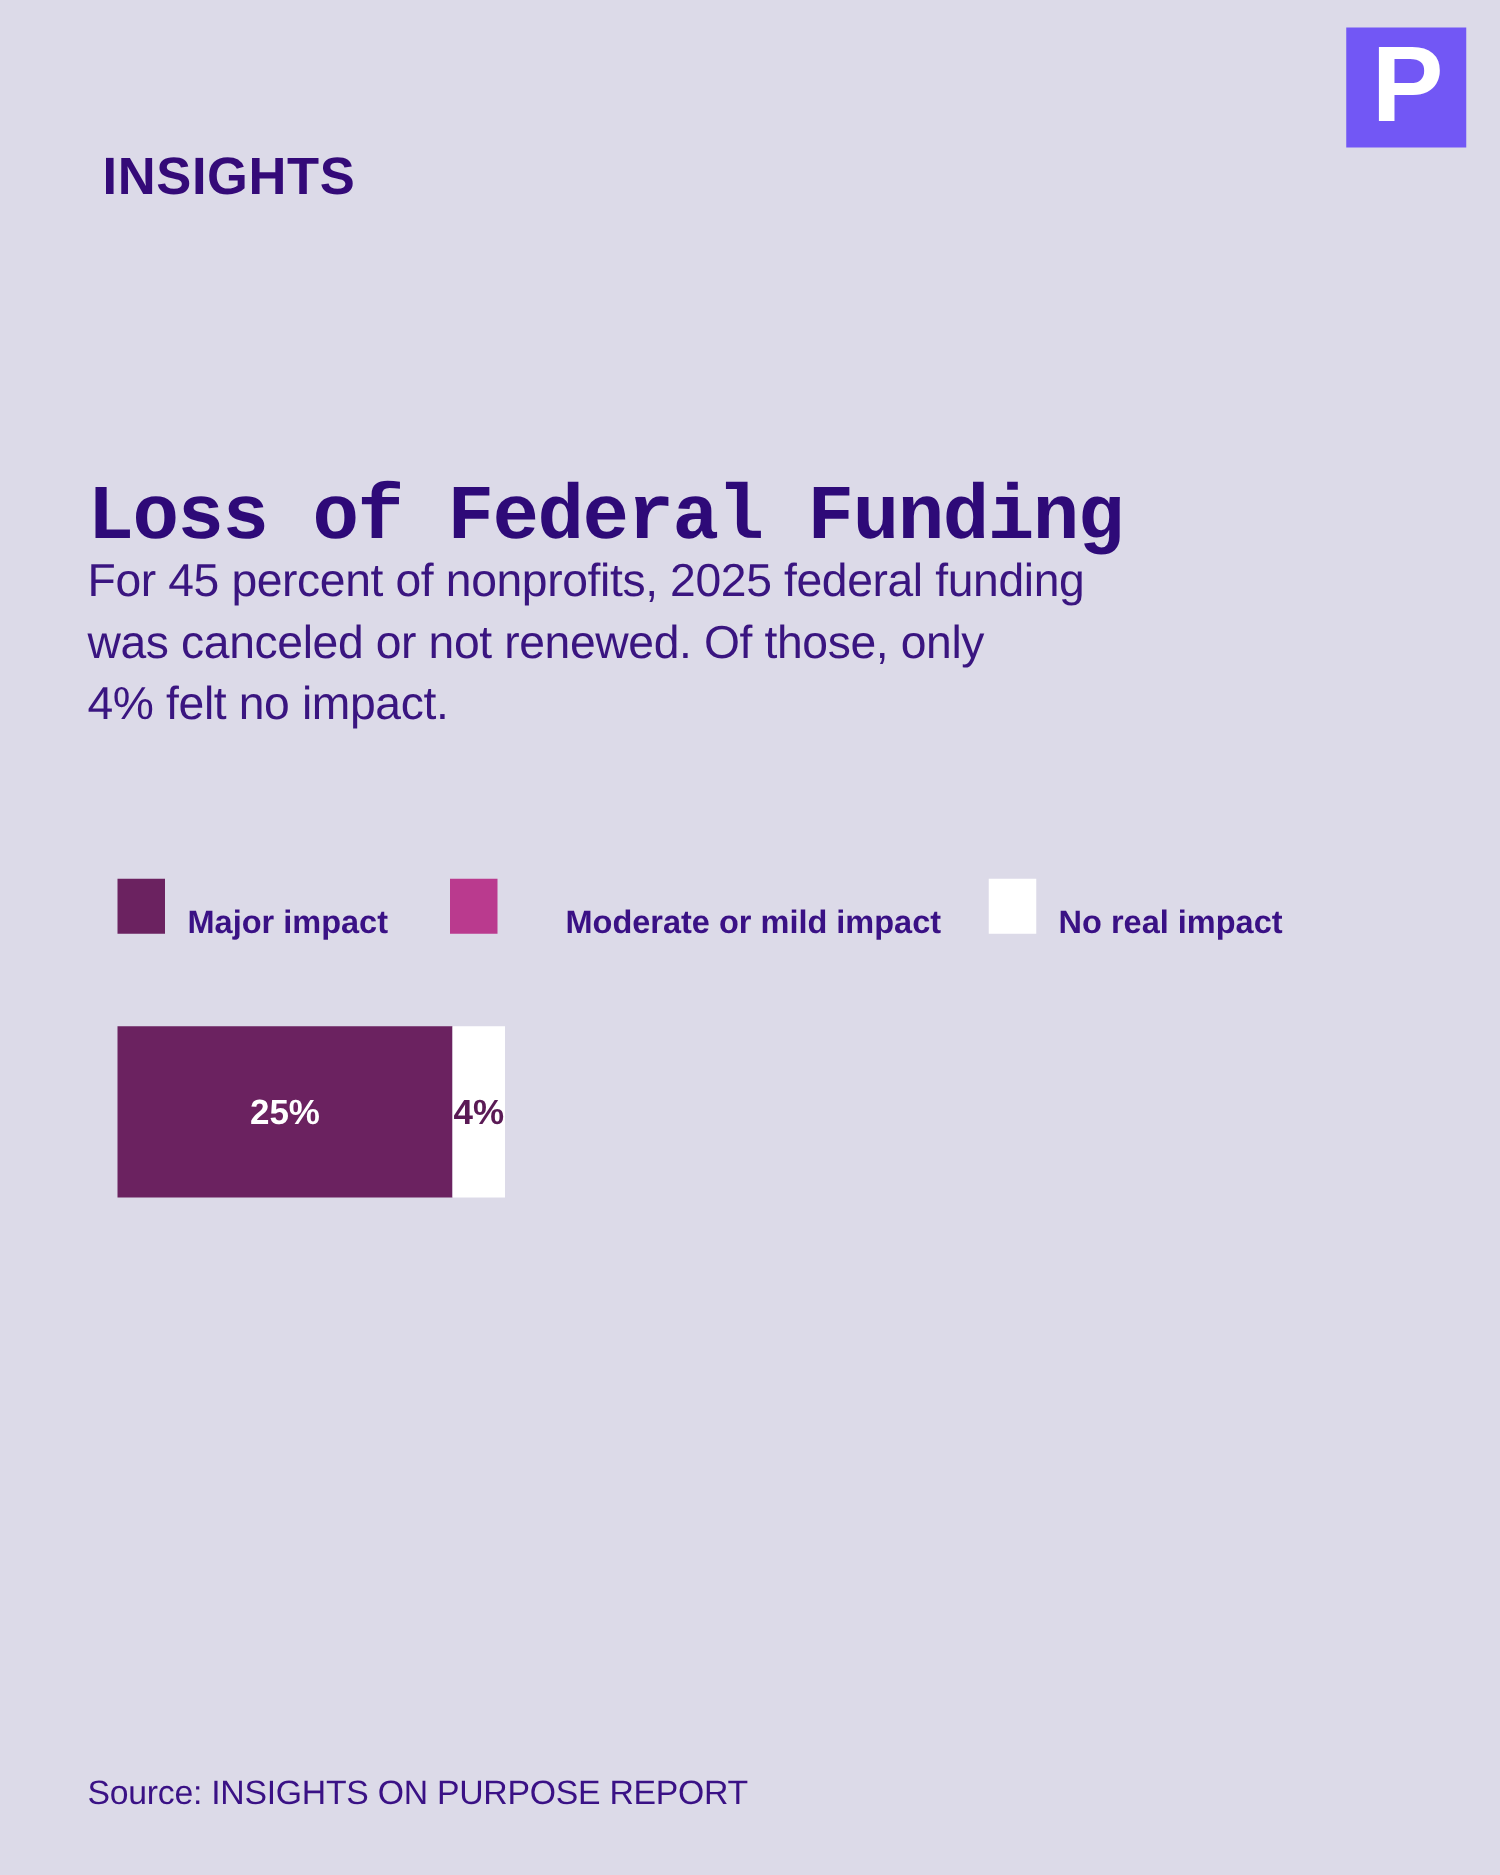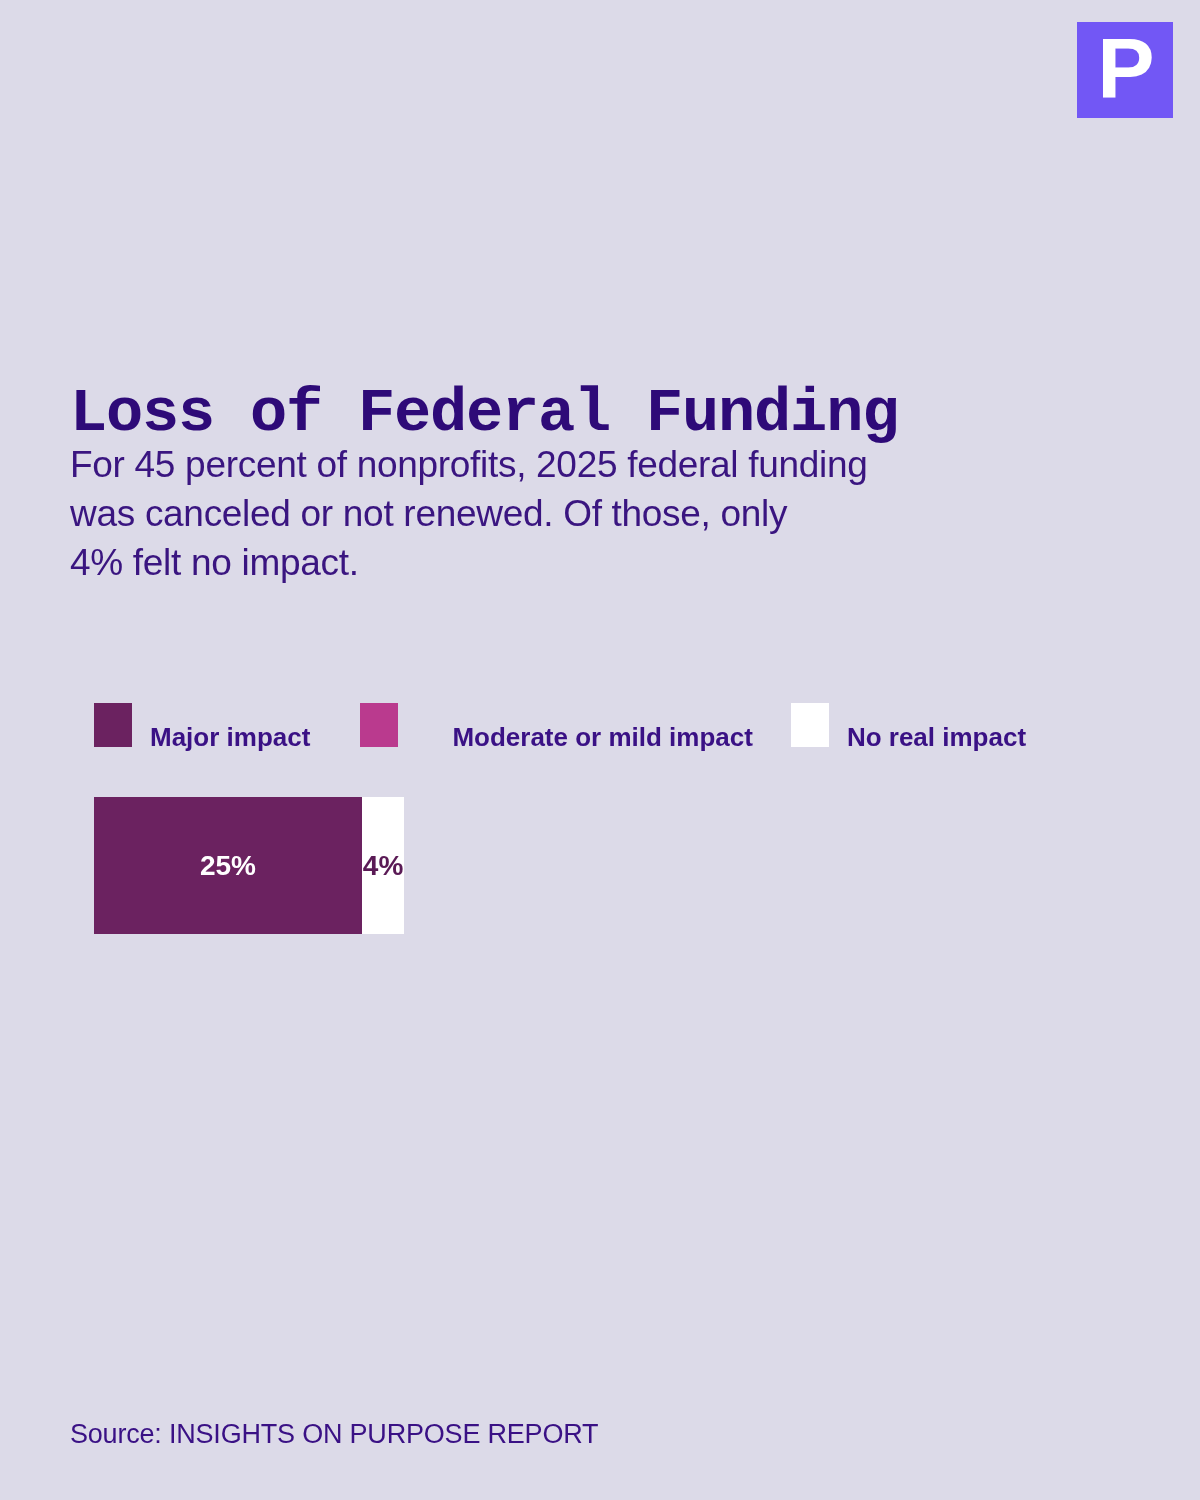--- a/index.html
+++ b/index.html
@@ -139,20 +139,21 @@
     width: 1059px;
     height: 137px;
     display: flex;
   }
   .bar-seg {
     height: 100%;
     display: flex;
     align-items: center;
     justify-content: center;
     overflow: visible;
+    margin-top: 24px;
   }
   .bar-value {
     font-family: "Liberation Sans", sans-serif;
     font-weight: bold;
     font-size: 28px;
     line-height: 28px;
     white-space: nowrap;
   }
 
   
@@ -168,20 +169,21 @@
   }
 </style>
 </head>
 <body>
 
 <div class="p-badge">
   <span class="glyph">P</span>
 </div>
 
 <div class="brand">
+  <div class="brand-line1">INSIGHTS</div>
 </div>
 
 <h1 class="headline">Loss of Federal Funding</h1>
 
 <div class="subtitle">
   <span class="subtitle-line">For 45 percent of nonprofits, 2025 federal funding</span>
   <span class="subtitle-line">was canceled or not renewed. Of those, only</span>
   <span class="subtitle-line">4% felt no impact.</span>
 </div>
 

